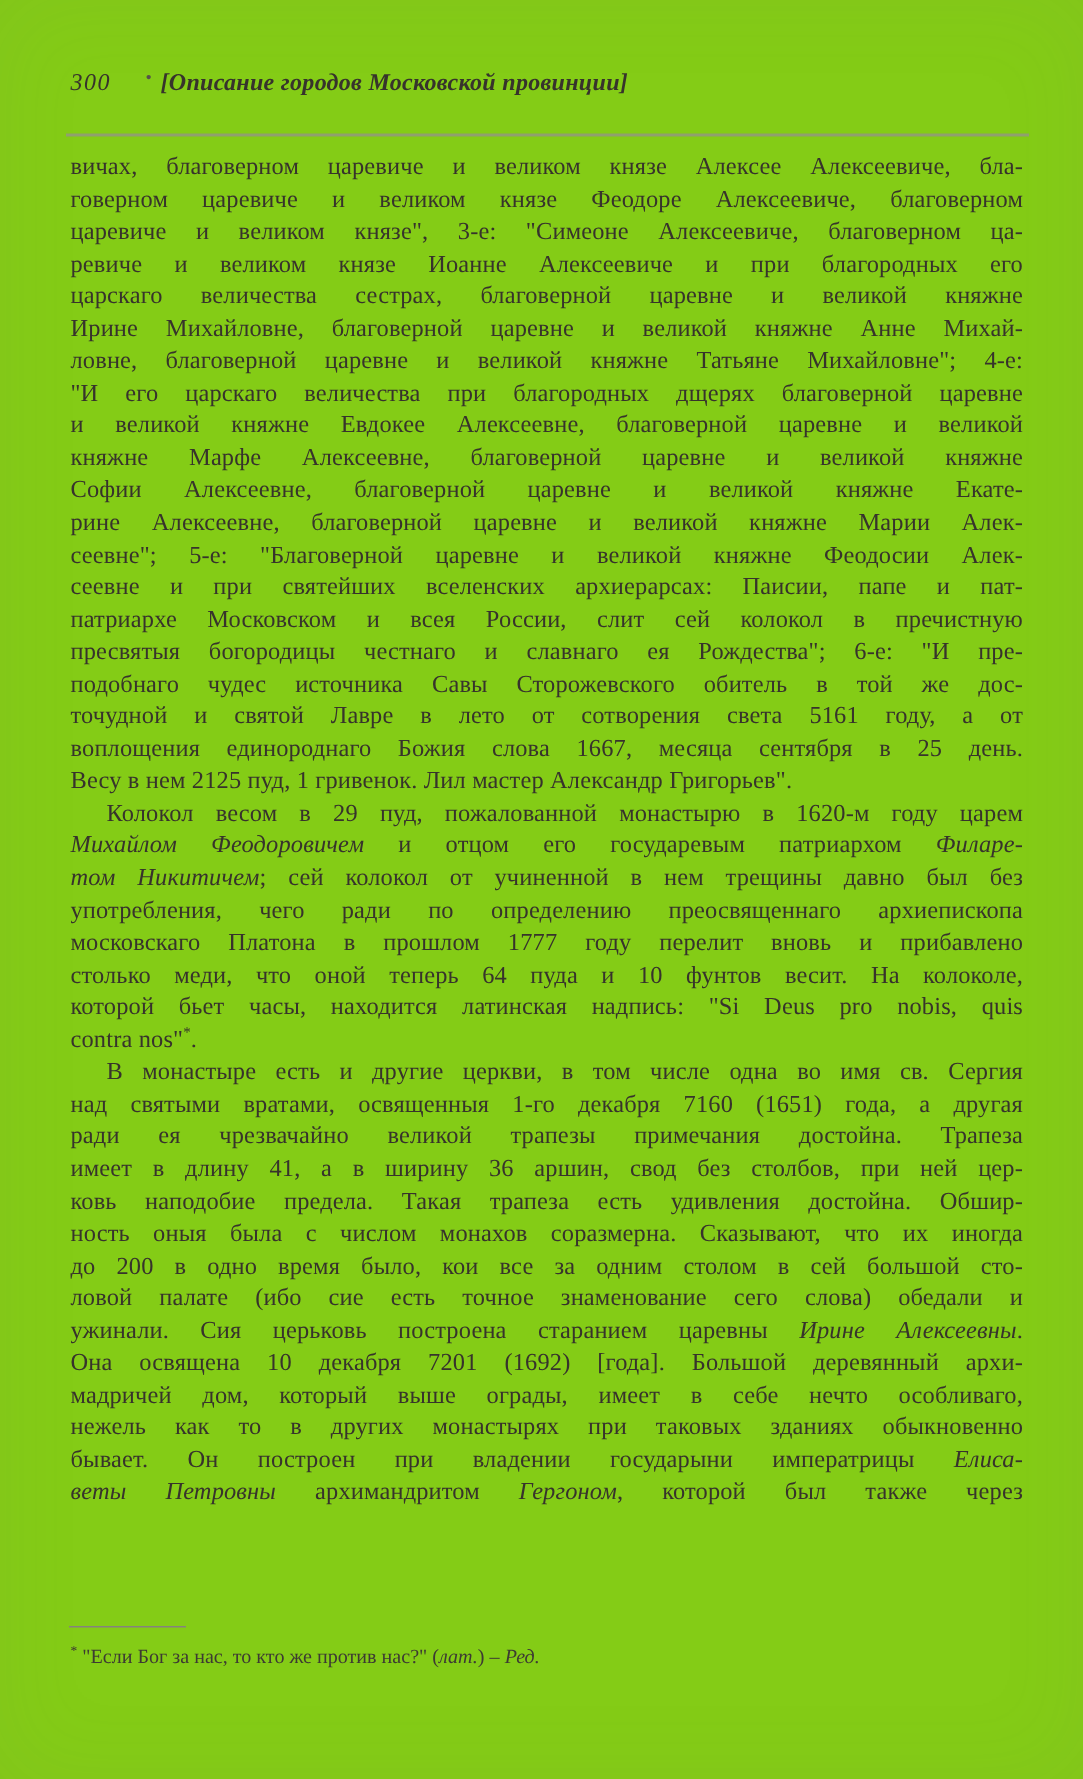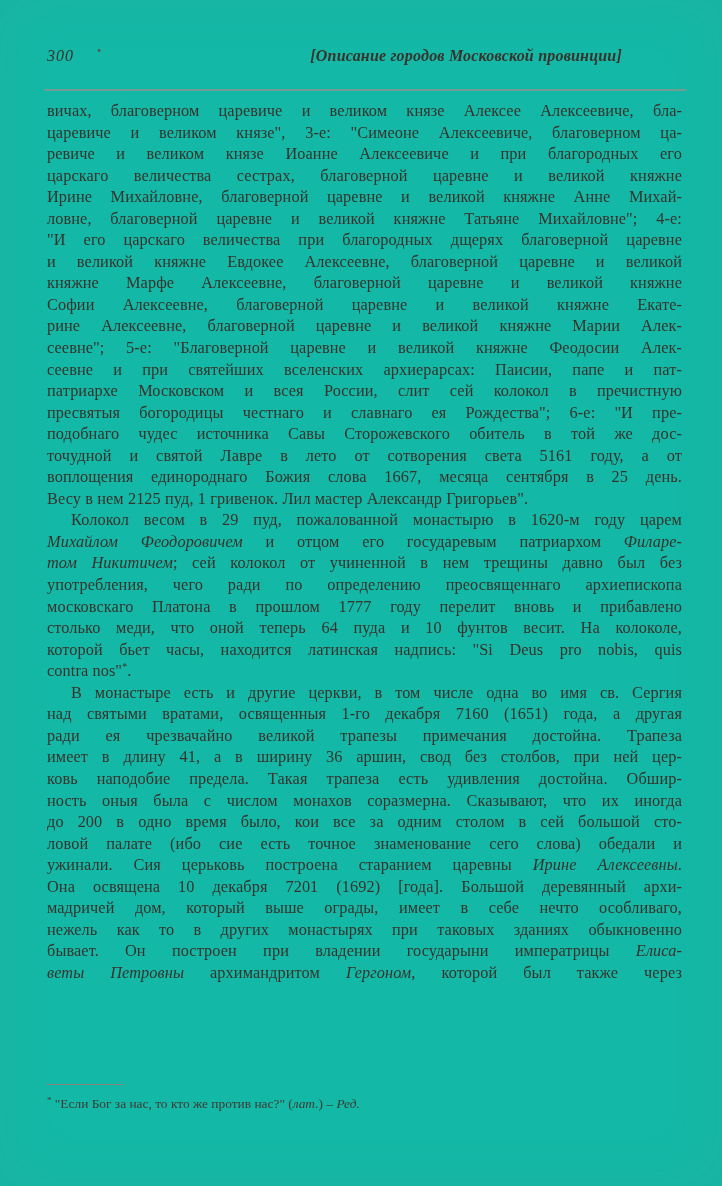--- a/index.html
+++ b/index.html
@@ -1,36 +1,36 @@
 <!DOCTYPE html>
 <html><head>
 <meta charset="utf-8">
 <style>
   html, body { margin: 0; padding: 0; background: #e8e8e6; }
   .page {
     position: relative;
     width: 722px;
     height: 1186px;
     margin: 0 auto;
-    background: #14b8a6;
+    background: #84cc16;
     color: #37332c;
     font-family: "Liberation Serif", serif;
     overflow: hidden;
     box-shadow: inset 0 0 60px rgba(120,115,105,0.08);
   }
   .header {
     position: absolute;
     left: 47px; right: 40px; top: 47px;
     height: 22px;
     font-size: 16px;
     font-style: italic;
   }
   .pagenum { position: absolute; left: 0; top: 0; letter-spacing: 1px; }
   .pagemark { position: absolute; left: 50px; top: -3px; font-size: 12px; font-style: normal; color: #55524b; }
-  .runhead { position: absolute; left: 60px; right: 60px; text-align: right; font-weight: bold; letter-spacing: 0.2px; }
+  .runhead { position: absolute; left: 60px; right: 60px; text-align: left; font-weight: bold; letter-spacing: 0.2px; }
   .rule {
     position: absolute;
     left: 44px; right: 36px; top: 89px;
     border-top: 2px solid #94928c;
     opacity: 0.75;
   }
   .body {
     position: absolute;
     left: 47px; top: 100px;
     width: 635px;
@@ -65,20 +65,21 @@
 <div class="page">
   <div class="header">
     <span class="pagenum">300</span>
     <span class="pagemark">•</span>
     <span class="runhead">[Описание городов Московской провинции]</span>
   </div>
   <div class="rule"></div>
   <div class="body" id="page-body">
       <div class="para">
         <div class="line">вичах, благоверном царевиче и великом князе Алексее Алексеевиче, бла-</div>
+        <div class="line">говерном царевиче и великом князе Феодоре Алексеевиче, благоверном</div>
         <div class="line">царевиче и великом князе", 3-е: "Симеоне Алексеевиче, благоверном ца-</div>
         <div class="line">ревиче и великом князе Иоанне Алексеевиче и при благородных его</div>
         <div class="line">царскаго величества сестрах, благоверной царевне и великой княжне</div>
         <div class="line">Ирине Михайловне, благоверной царевне и великой княжне Анне Михай-</div>
         <div class="line">ловне, благоверной царевне и великой княжне Татьяне Михайловне"; 4-е:</div>
         <div class="line">"И его царскаго величества при благородных дщерях благоверной царевне</div>
         <div class="line">и великой княжне Евдокее Алексеевне, благоверной царевне и великой</div>
         <div class="line">княжне Марфе Алексеевне, благоверной царевне и великой княжне</div>
         <div class="line">Софии Алексеевне, благоверной царевне и великой княжне Екате-</div>
         <div class="line">рине Алексеевне, благоверной царевне и великой княжне Марии Алек-</div>

